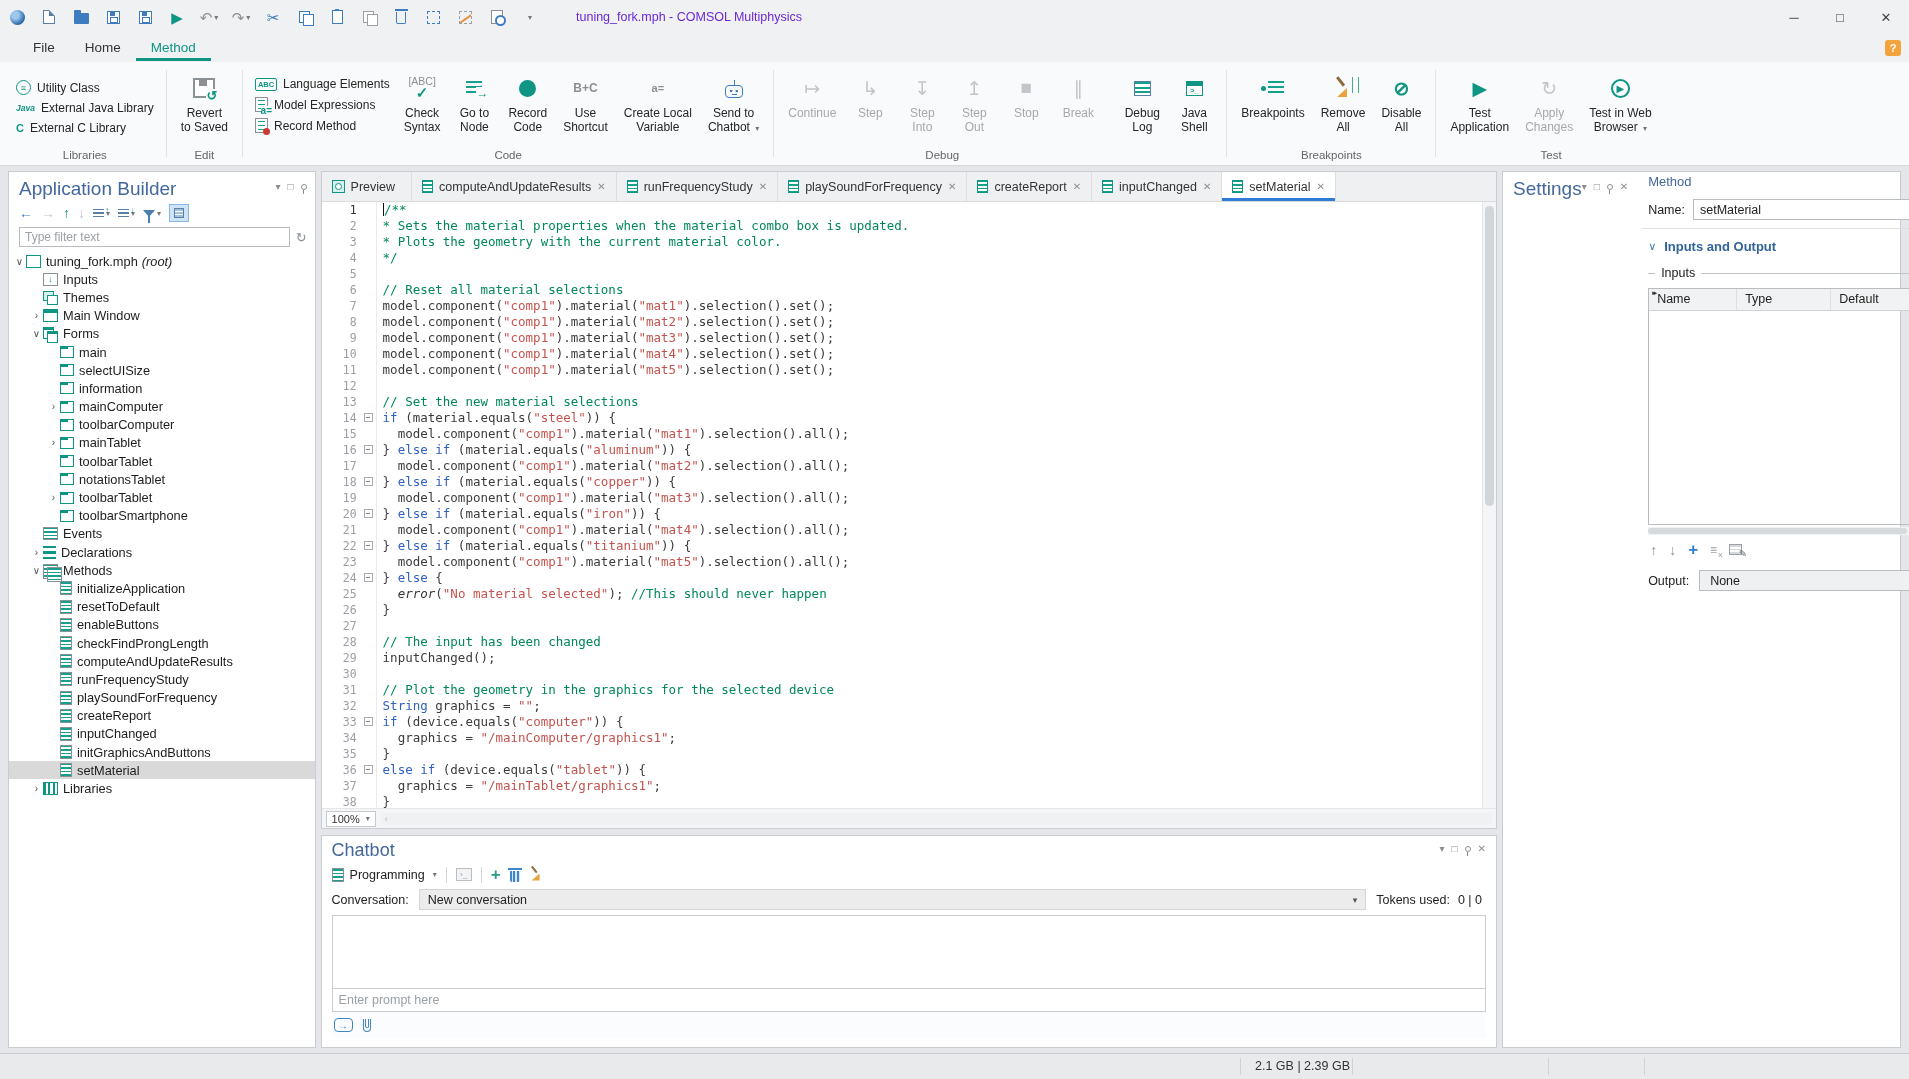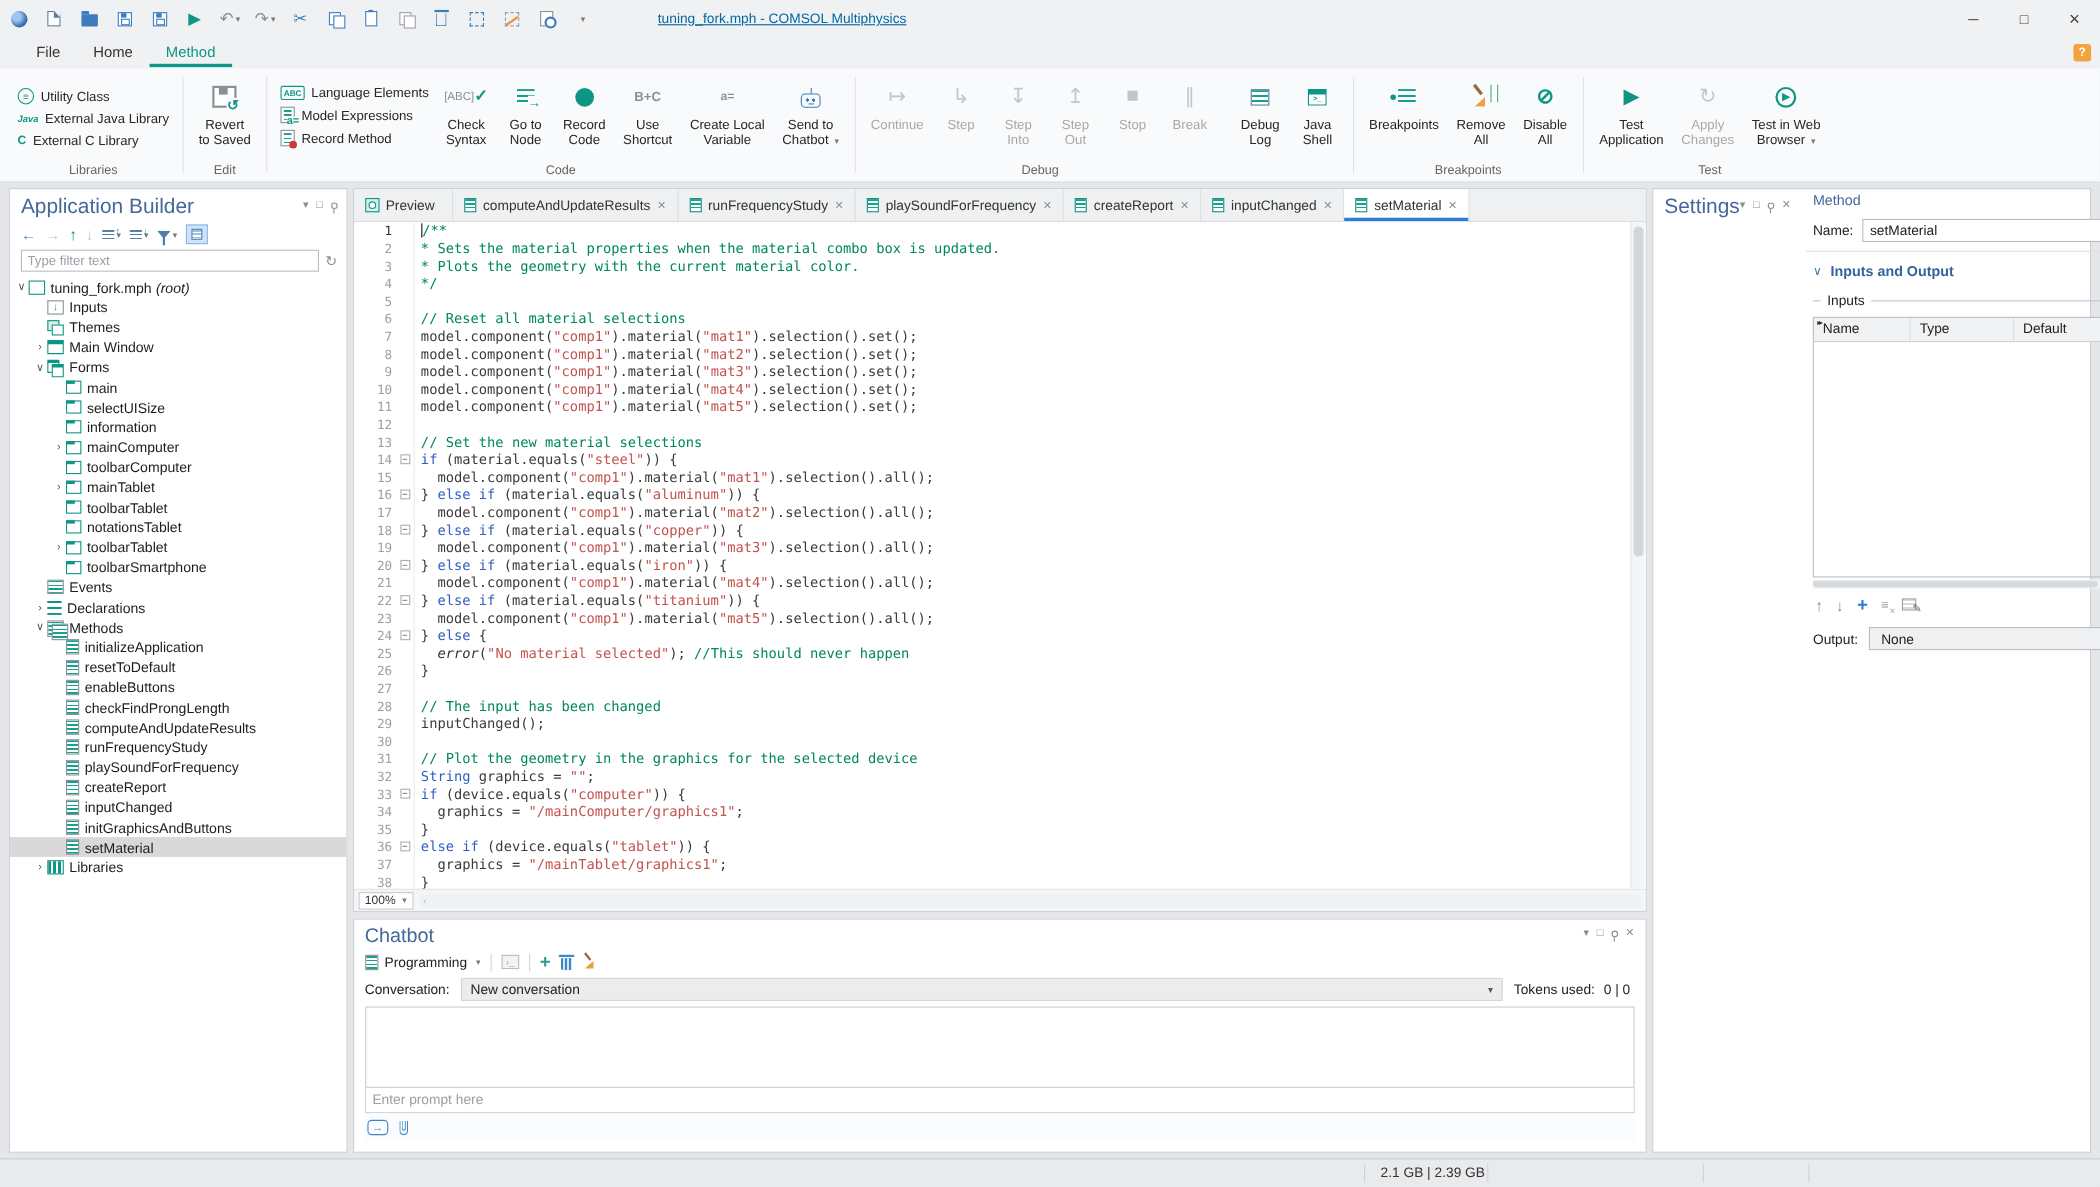--- a/index.html
+++ b/index.html
@@ -3,21 +3,21 @@
 <meta charset="utf-8">
 <style>
   * { margin:0; padding:0; box-sizing:border-box; }
   html,body { width:1909px; height:1079px; overflow:hidden; }
   body { font-family:"Liberation Sans", sans-serif; font-size:13px; color:#222; background:#e4e6e9; }
 
   
   .titlebar { height:34px; background:#f0f1f3; display:flex; align-items:center; padding-left:8px; }
   .qat { display:flex; align-items:center; gap:14px; }
   .qat .qi { display:flex; align-items:center; justify-content:center; width:18px; height:18px; position:relative; }
-  .title-text { margin-left:60px; font-size:12.5px; color:#0369a1;text-decoration:underline; }
+  .title-text { margin-left:38px; font-size:12.5px; color:#6d28d9; }
   .win-controls { margin-left:auto; display:flex; }
   .win-btn { width:46px; height:34px; display:flex; align-items:center; justify-content:center; font-size:13px; color:#444; }
 
   
   .g { font-size:15px; line-height:1; }
   .blue { color:#3e7cc0; } .teal { color:#0f9583; } .gray { color:#8a8f94; } .lgray { color:#c2c6ca; }
   .mini-dd { font-size:8px; color:#777; margin-left:2px; }
 
   
   .ic-applogo { width:15px; height:15px; border-radius:50%; background:radial-gradient(circle at 35% 35%, #9ec7ee 0 25%, #2a66a8 70%); }
@@ -72,21 +72,21 @@
   .txt-java { color:#0f9583; font-size:8.5px; font-weight:bold; font-style:italic; }
   .txt-c { color:#0f9583; font-size:11px; font-weight:bold; }
   .ic-revert { width:22px; height:20px; border:2px solid #8a9094; position:relative; background:#fff; }
   .ic-revert::before { content:""; position:absolute; top:0; left:4px; width:8px; height:6px; background:#8a9094; }
   .ic-revert::after { content:"↺"; position:absolute; right:-4px; bottom:-6px; color:#0f9583; font-size:13px; font-weight:bold; background:#f9fafb; line-height:1; }
   .ic-abc { width:22px; height:13px; border:1.5px solid #0f9583; border-radius:2px; color:#0f9583; font-size:7.5px; font-weight:bold; display:flex; align-items:center; justify-content:center; }
   .ic-doc { width:13px; height:15px; border:1.5px solid #8a9094; background:#fff; position:relative; }
   .ic-doc .stripes { position:absolute; inset:2px; background:repeating-linear-gradient(to bottom, #18a08f 0 1.5px, transparent 1.5px 4px); }
   .ic-doc .reddot { position:absolute; right:-3px; bottom:-3px; width:7px; height:7px; border-radius:50%; background:#cc3b33; }
   .ic-doc .tealmark { position:absolute; right:-5px; bottom:-5px; color:#0f9583; font-size:10px; font-weight:bold; background:#f9fafb; line-height:1; }
-  .ic-checksyntax { display:flex; flex-direction:row; align-items:center; line-height:1;justify-content:center; }
+  .ic-checksyntax { display:flex; flex-direction:column; align-items:center; line-height:1;justify-content:center; }
   .ic-checksyntax .br { color:#8a9094; font-size:10.5px; letter-spacing:0; }
   .ic-checksyntax .ck { color:#0f9583; font-size:15px; font-weight:bold; margin-top:-1px; }
   .ic-lines { width:16px; height:14px; background:repeating-linear-gradient(to bottom, #18a08f 0 2px, transparent 2px 5px); position:relative; }
   .ic-lines .arr { position:absolute; right:-6px; bottom:-4px; color:#0f9583; font-size:12px; font-weight:bold; background:#f9fafb; line-height:1; }
   .ic-dot-big { width:17px; height:17px; border-radius:50%; background:#0f9583; }
   .ic-bc { position:relative; color:#8a9094; font-size:12px; font-weight:bold; }
   .ic-clv { position:relative; color:#8a9094; font-size:11px; font-weight:bold; }
   .ic-robot { width:18px; height:13px; border:1.5px solid #3e7cc0; border-radius:4px; position:relative; margin-top:6px;
       background:radial-gradient(circle at 32% 45%, #3e7cc0 0 1.4px, transparent 1.5px), radial-gradient(circle at 68% 45%, #3e7cc0 0 1.4px, transparent 1.5px); }
   .ic-robot::before { content:""; position:absolute; top:-6px; left:50%; width:1.5px; height:5px; background:#3e7cc0; }

